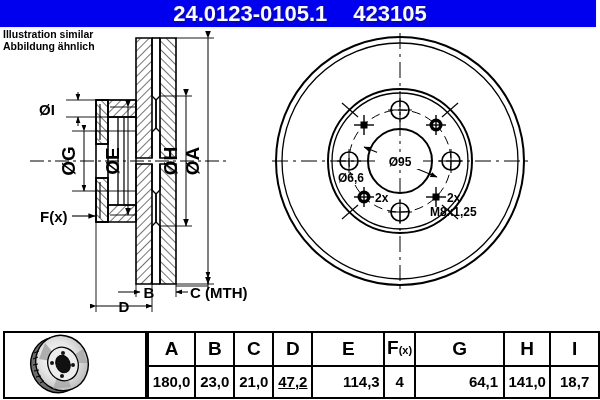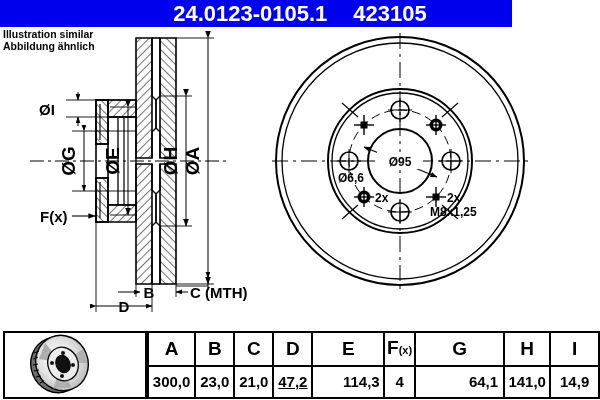--- a/index.html
+++ b/index.html
@@ -7,21 +7,21 @@
     width:600px;height:400px;
     background:#ffffff;
     font-family:"Liberation Sans", sans-serif;
     overflow:hidden;
     position:relative;
   }
   #root{position:absolute;inset:0;}
 
   
   .header{
-    position:absolute;left:0;top:0;width:512px;height:27px;
+    position:absolute;left:0;top:0;width:596px;height:27px;
     background:#0000ee;
   }
   .header .title{
     position:absolute;left:0;top:0;width:600px;height:27px;
     color:#ffffff;
     font-size:22px;font-weight:bold;
     letter-spacing:0px;
     display:flex;align-items:center;justify-content:center;
     line-height:1;
   }
@@ -340,26 +340,26 @@
       <td style="width: 44px;">B</td>
       <td style="width: 44px;">C</td>
       <td style="width: 44px;">D</td>
       <td style="width: 50px;">E</td>
       <td style="width: 32px;"><span>F</span><span class="sub">(x)</span></td>
       <td style="width: 48px;">G</td>
       <td style="width: 50px;">H</td>
       <td style="width: 62px;">I</td>
     </tr>
     <tr class="vals">
-      <td style="width: 52px;">300,0</td>
+      <td style="width: 52px;">180,0</td>
       <td style="width: 44px;">23,0</td>
       <td style="width: 44px; margin-top: 26px;">21,0</td>
       <td style="width: 44px; text-decoration: underline;">47,2</td>
       <td style="width: 50px; padding-left: 26px;">114,3</td>
       <td style="width: 32px;">4</td>
       <td style="width: 48px; padding-left: 48px;">64,1</td>
       <td style="width: 50px; text-align: center;">141,0</td>
-      <td style="width: 62px;">14,9</td>
+      <td style="width: 62px;">18,7</td>
     </tr>
   </tbody>
     </table>
 
 </div>
 
 </body></html>

